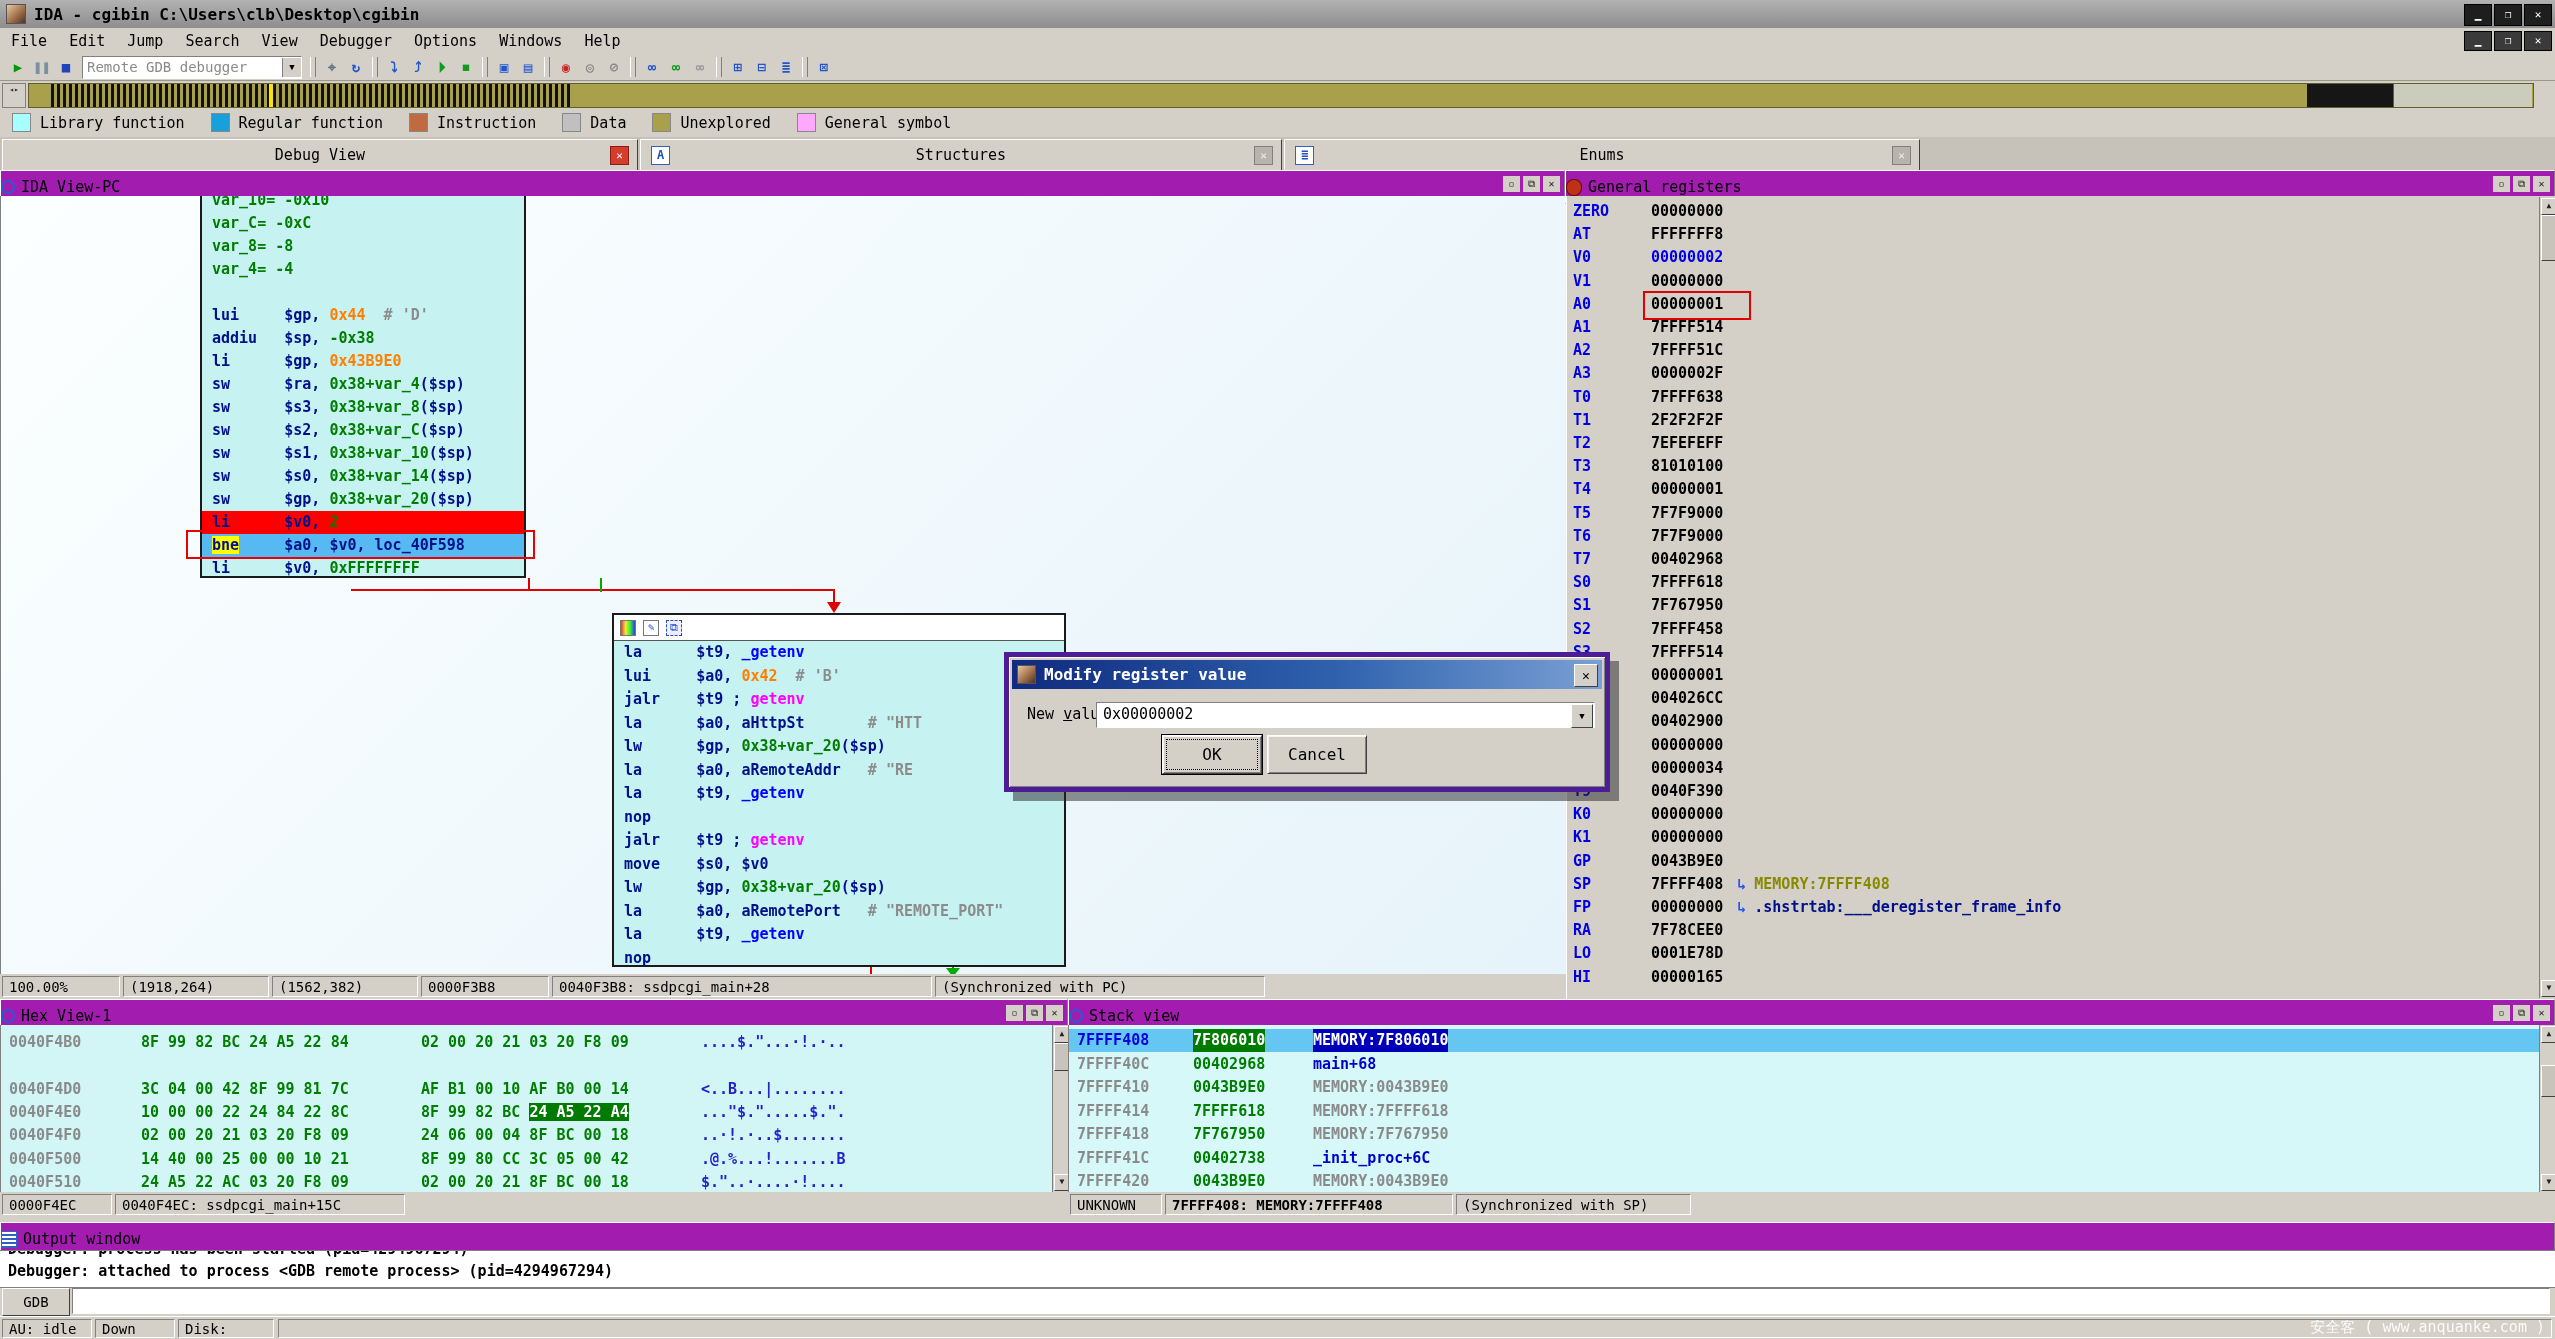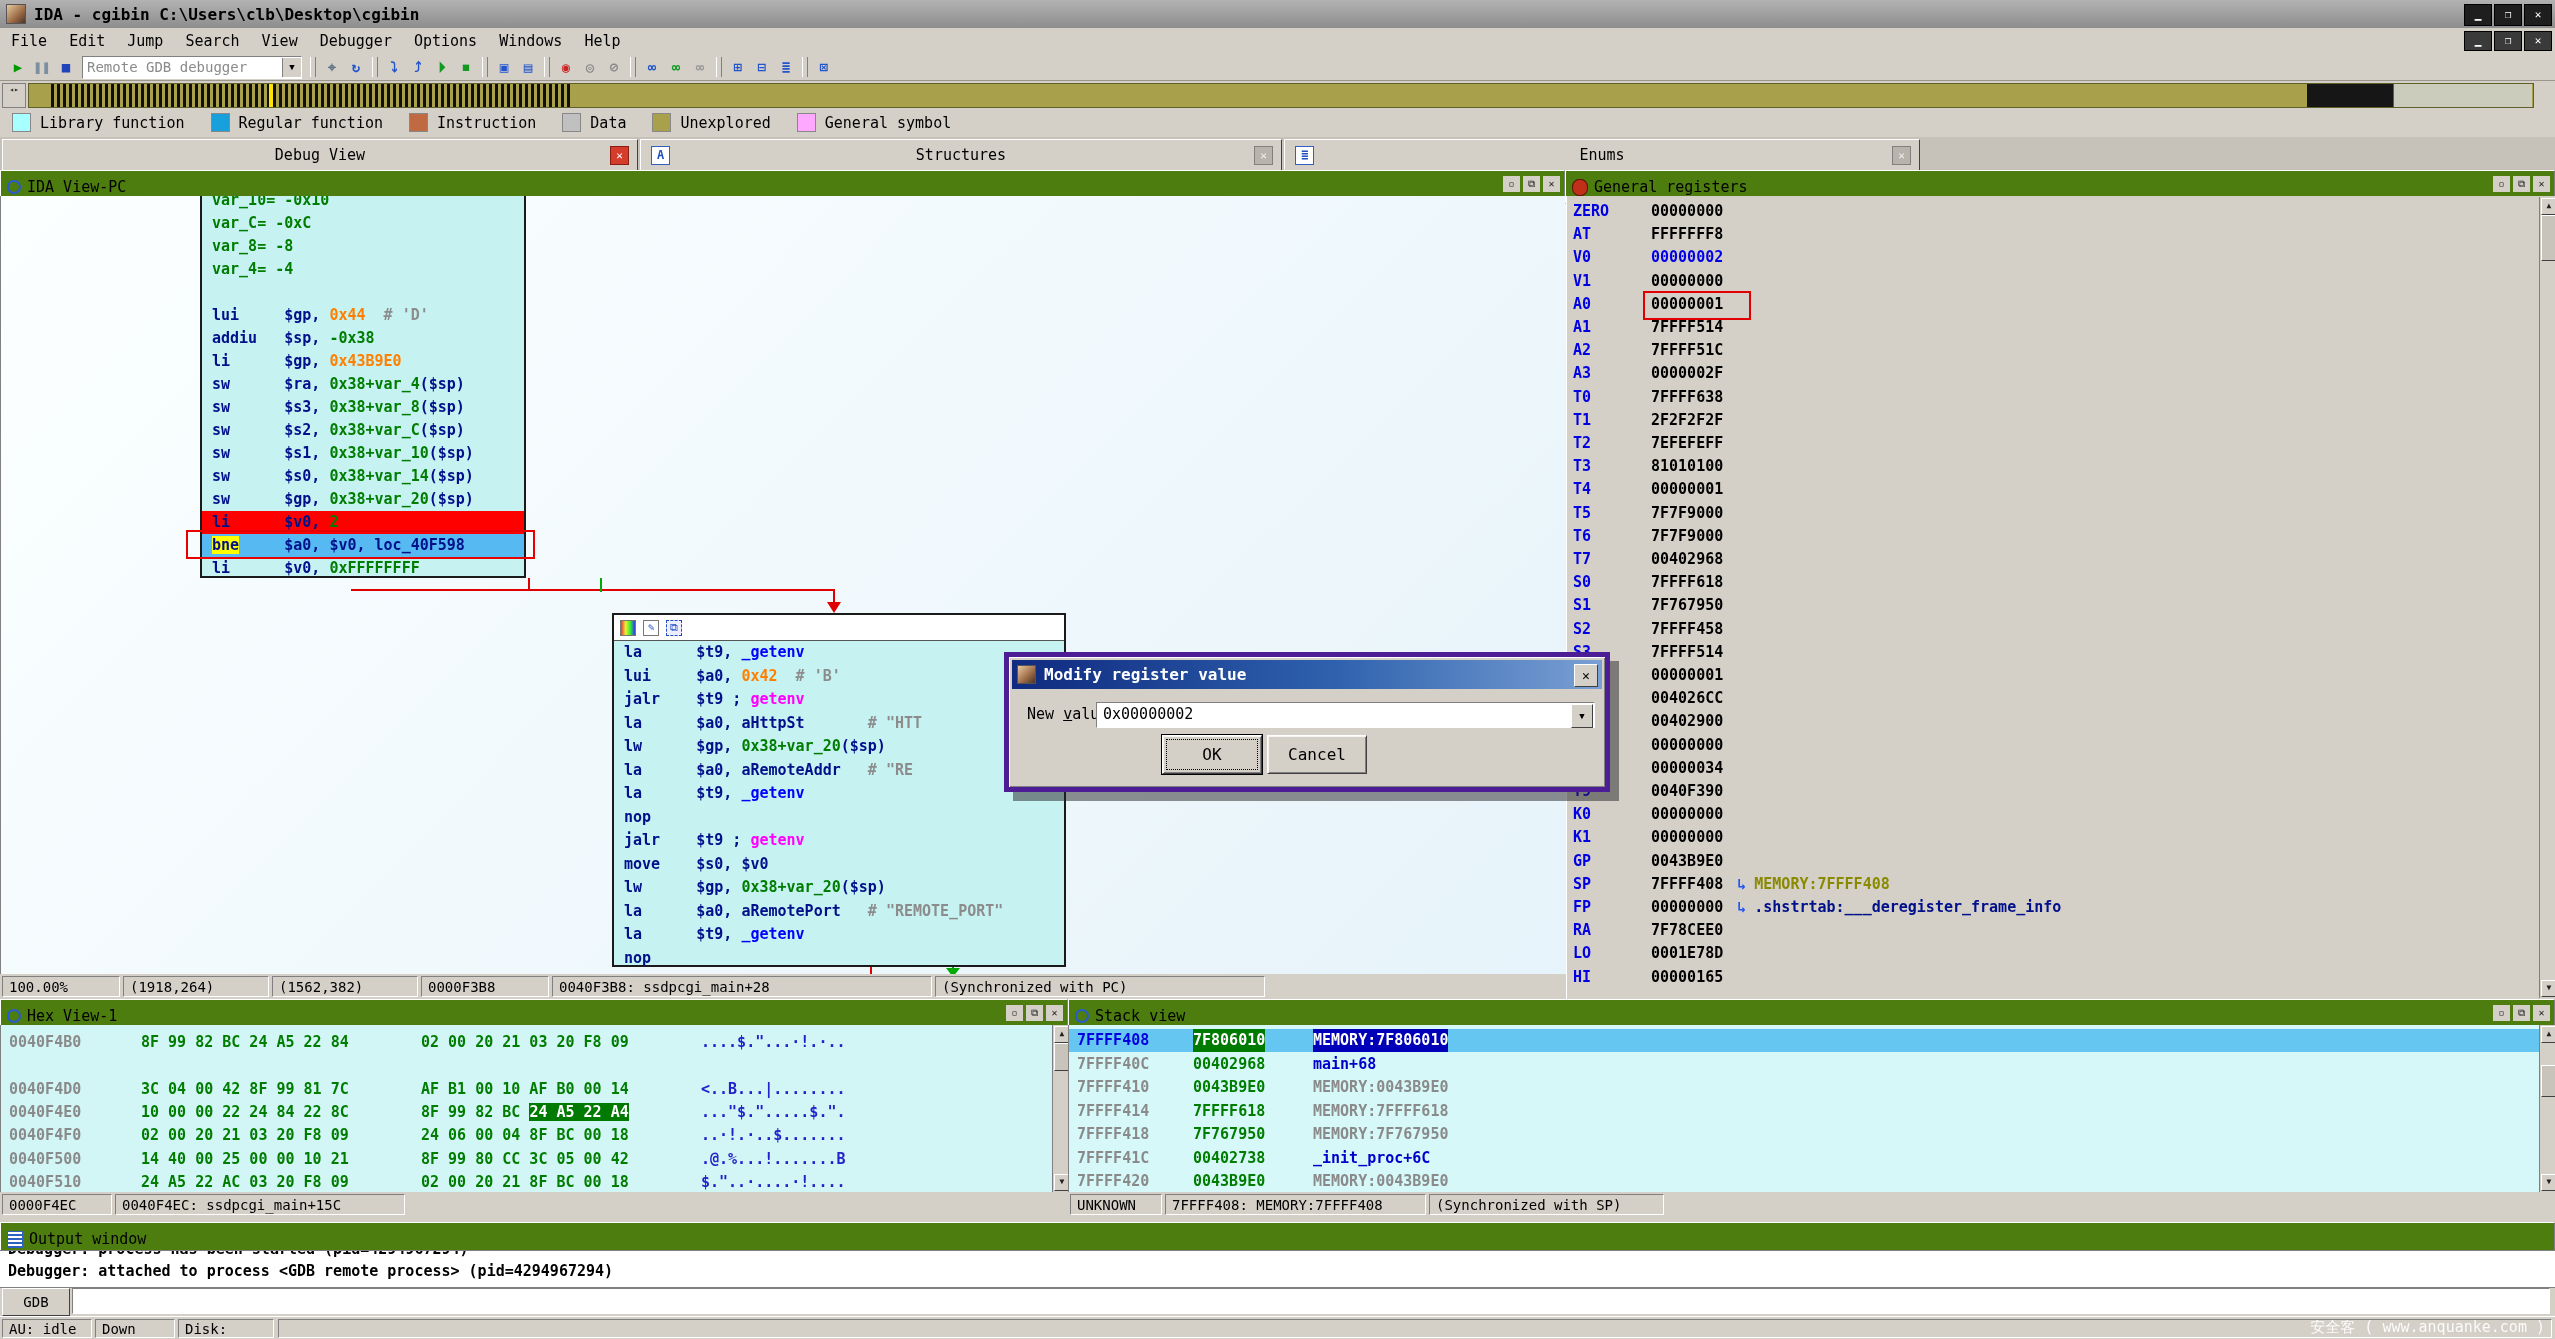--- a/index.html
+++ b/index.html
@@ -39,22 +39,22 @@
   .tabrow{left:0;top:137px;width:2555px;height:33px;background:#c6c2ba;border-bottom:1px solid #808080;}
   .tab{position:absolute;top:2px;height:30px;background:#d4d0c8;border:1px solid;border-color:#fff #404040 #d4d0c8 #fff;
        display:flex;align-items:center;justify-content:center;}
   .tab .tlabel{font-size:15px;}
   .tclose{position:absolute;right:8px;top:6px;width:17px;height:17px;text-align:center;line-height:17px;font-size:11px;color:#fff;}
   .tclose.red{background:#d43c2c;border:1px solid #8a1d12;}
   .tclose.gray{background:#b8b4ac;border:1px solid #808080;color:#f2f2f2;}
   .ticon{position:absolute;left:10px;top:6px;width:17px;height:17px;background:#fff;border:1px solid #3060c0;color:#2050c0;
          font-size:12px;line-height:17px;text-align:center;font-weight:bold;}
   
-  .ptitle{position:absolute;height:34px;background:#4d7c0f;border:1px solid;border-color:#fff #808080 #808080 #fff;
-          display:flex;align-items:center;gap:6px;padding-left:6px;box-sizing:border-box;font-size:15px;}
+  .ptitle{position:absolute;height:34px;background:#a21caf;border:1px solid;border-color:#fff #808080 #808080 #fff;
+          display:flex;align-items:center;gap:6px;box-sizing:border-box;font-size:15px;}
   .pbtns{position:absolute;right:4px;top:5px;display:flex;gap:3px;}
   .pbtn{width:17px;height:16px;font-size:10px;line-height:16px;text-align:center;color:#222;background:#d4d0c8;}
   .picon-blue{width:14px;height:14px;border:2px solid #2a5ad0;border-radius:50%;box-sizing:border-box;}
   .picon-bug{width:14px;height:15px;background:#c03018;border-radius:45%;border:1px solid #5a1005;}
   .picon-out{width:14px;height:15px;background:#fff;border:1px solid #3060c0;
      background-image:repeating-linear-gradient(#fff 0 2px,#3060c0 2px 4px);}
   
   #idacontent{left:0;top:196px;width:1565px;height:778px;background:linear-gradient(135deg,#fcffff,#e6f3fa);overflow:hidden;position:absolute;border-left:1px solid #808080;}
   .bblock{position:absolute;background:#c6f2f2;border:2px solid #1a1a1a;box-sizing:border-box;}
   .cl{height:23px;line-height:23px;white-space:pre;padding-left:10px;font-weight:bold;font-size:15px;}
@@ -422,21 +422,21 @@
       <div class="srow" style="top: 121.5px;"><span class="sa">7FFFF41C</span><span class="sv">00402738</span><span class="sr code">_init_proc+6C</span></div>
       <div class="srow" style="top: 145px;"><span class="sa">7FFFF420</span><span class="sv">0043B9E0</span><span class="sr mem">MEMORY:0043B9E0</span></div>
     </div>
   <div class="sbar" style="left:2539px;top:1025px;height:167px;">
     <div class="sbtn" style="top:1px;">▲</div>
     <div class="sthumb" style="top:40px;height:30px;"></div>
     <div class="sbtn" style="bottom:1px;">▼</div>
   </div>
   <div class="statusrow" style="left:1068px;top:1192px;width:1487px;height:26px;" id="stackstatus">
       <div class="scell" style="width: 92px;">UNKNOWN</div>
-      <div class="scell" style="width: 261px;">7FFFF408: MEMORY:7FFFF408</div>
+      <div class="scell" style="width: 288px; font-weight: bold;">7FFFF408: MEMORY:7FFFF408</div>
       <div class="scell" style="width: 235px;">(Synchronized with SP)</div>
     </div>
 
   <div class="ptitle" style="left:0;top:1222px;width:2555px;">
     <div class="picon-out"></div>
     <span>Output window</span>
   </div>
   <div id="outcontent">
     <div class="outpartial">
       <div class="outline">Debugger: process has been started (pid=4294967294)</div>

